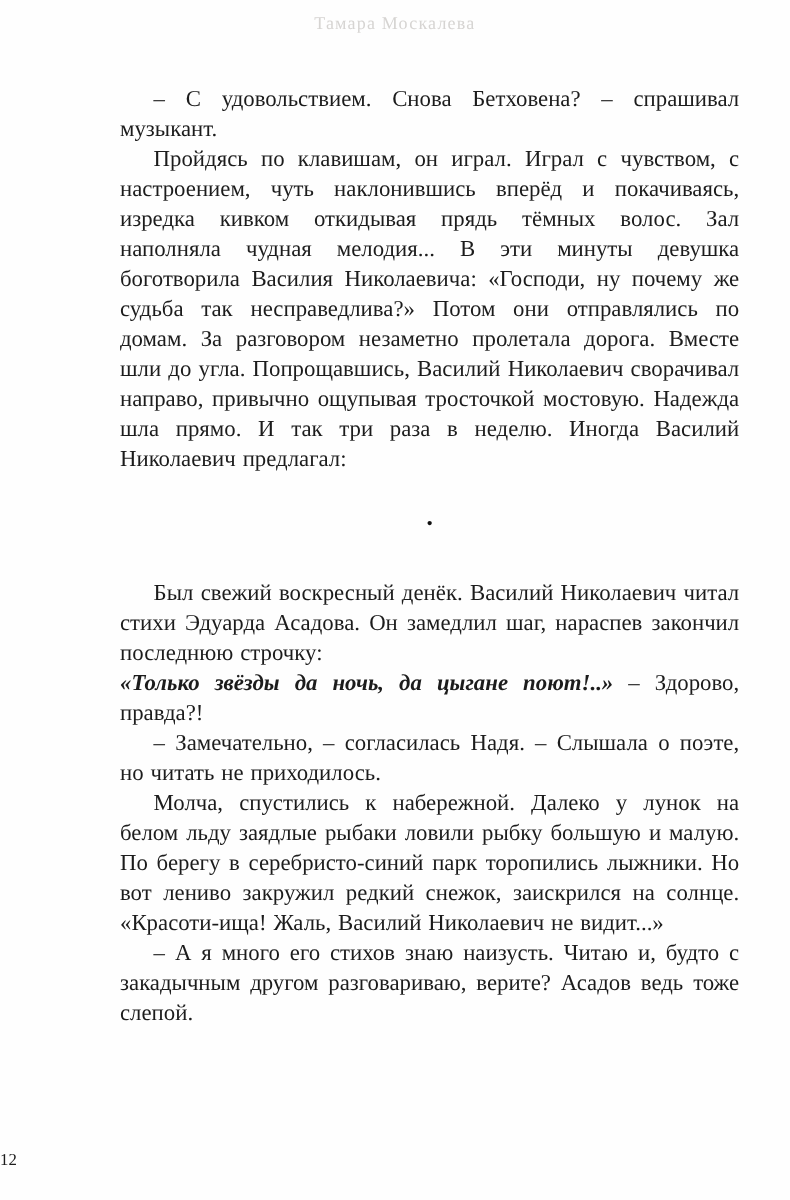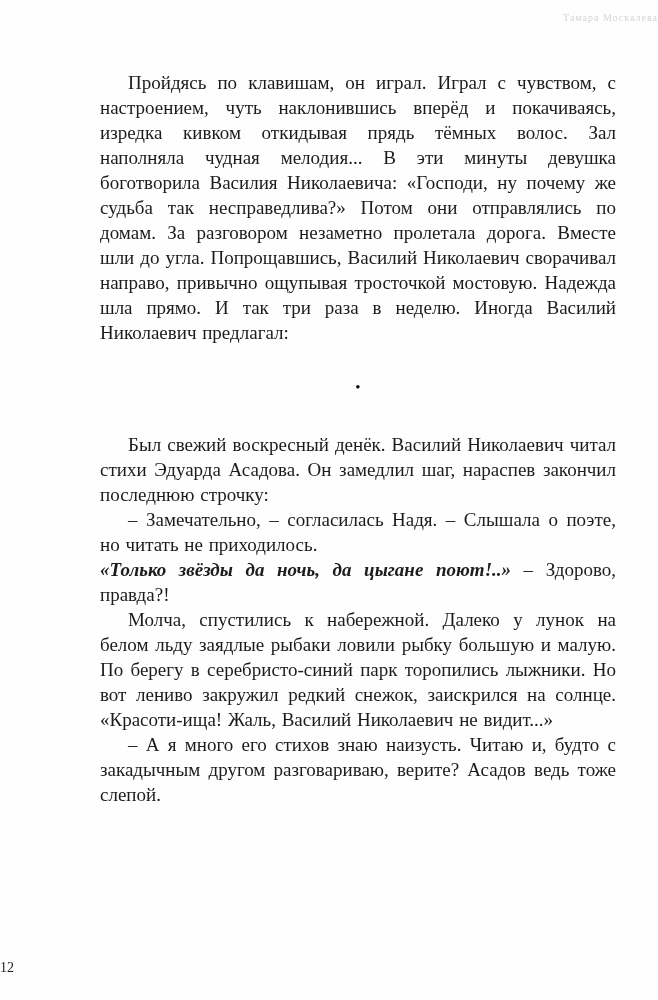--- a/index.html
+++ b/index.html
@@ -15,22 +15,22 @@
     font-family: "Liberation Serif", serif;
     color: #1c1c1c;
     overflow: hidden;
     box-sizing: border-box;
   }
   .running-header {
     position: absolute;
     top: 12px;
     left: 0;
     width: 100%;
-    text-align: right;
-    font-size: 10px;
+    text-align: center;
+    font-size: 15px;
     letter-spacing: 1px;
     color: #d6d4d2;
     user-select: none;
   }
   .content {
     position: absolute;
     top: 70px;
     left: 100px;
     width: 516px;
   }
@@ -65,23 +65,24 @@
     color: #1c1c1c;
   }
 </style>
 </head>
 <body>
 
 <div class="page">
   <div class="running-header">Тамара Москалева</div>
 
   <div class="content" id="content">
+      <p class="para indent"><span>– С удовольствием. Снова Бетховена? – спрашивал музыкант.</span></p>
       <p class="para indent"><span>Пройдясь по клавишам, он играл. Играл с чувством, с настроением, чуть наклонившись вперёд и покачиваясь, изредка кивком откидывая прядь тёмных волос. Зал наполняла чудная мелодия... В эти минуты девушка боготворила Василия Николаевича: «Господи, ну почему же судьба так несправедлива?» Потом они отправлялись по домам. За разговором незаметно пролетала дорога. Вместе шли до угла. Попрощавшись, Василий Николаевич сворачивал направо, привычно ощупывая тросточкой мостовую. Надежда шла прямо. И так три раза в неделю. Иногда Василий Николаевич предлагал:</span></p>
       <div class="separator">•</div>
       <p class="para indent"><span>Был свежий воскресный денёк. Василий Николаевич читал стихи Эдуарда Асадова. Он замедлил шаг, нараспев закончил последнюю строчку:</span></p>
+      <p class="para"><span class="seg-bold-italic">«Только звёзды да ночь, да цыгане поют!..»</span><span> – Здорово, правда?!</span></p>
       <p class="para indent"><span>– Замечательно, – согласилась Надя. – Слышала о поэте, но читать не приходилось.</span></p>
-      <p class="para"><span class="seg-bold-italic">«Только звёзды да ночь, да цыгане поют!..»</span><span> – Здорово, правда?!</span></p>
       <p class="para indent"><span>Молча, спустились к набережной. Далеко у лунок на белом льду заядлые рыбаки ловили рыбку большую и малую. По берегу в серебристо-синий парк торопились лыжники. Но вот лениво закружил редкий снежок, заискрился на солнце. «Красоти-ища! Жаль, Василий Николаевич не видит...»</span></p>
       <p class="para indent"><span>– А я много его стихов знаю наизусть. Читаю и, будто с закадычным другом разговариваю, верите? Асадов ведь тоже слепой.</span></p>
     </div>
 
   <div class="page-number">12</div>
 </div>
 
 </body></html>

